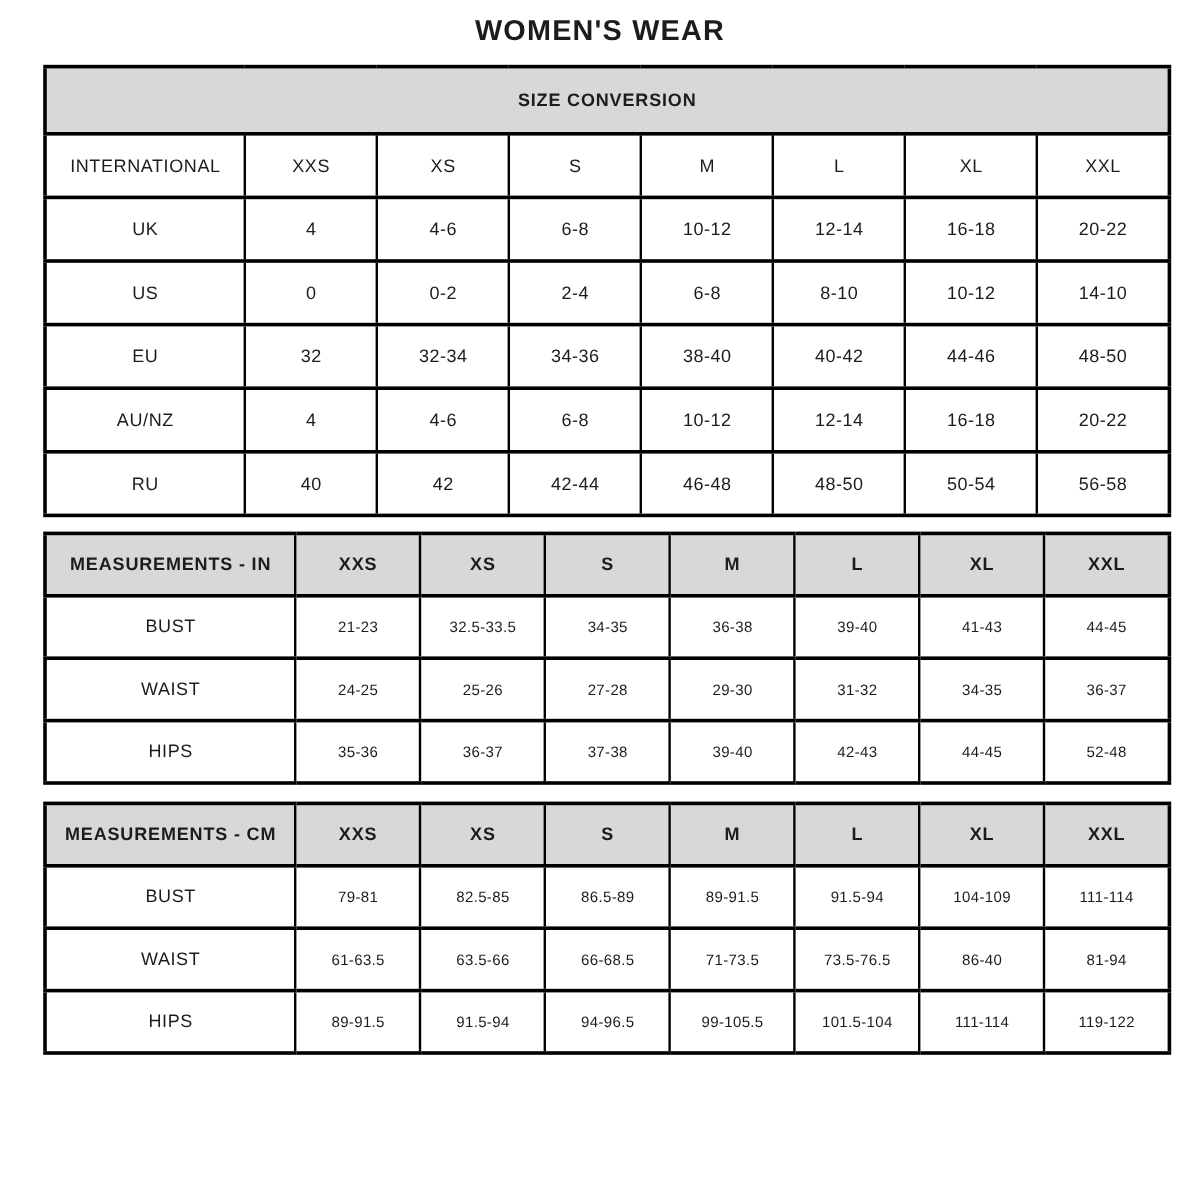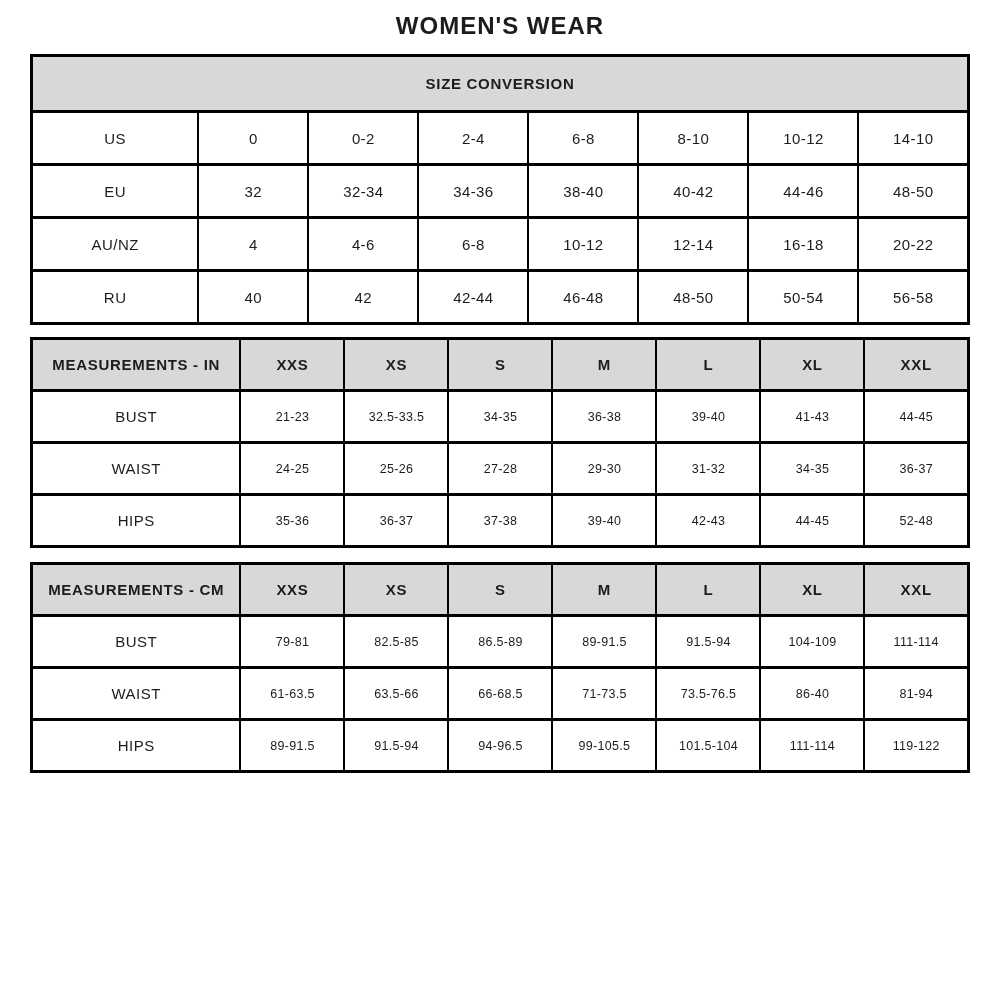--- a/index.html
+++ b/index.html
@@ -23,20 +23,21 @@
     font-weight: 700;
     letter-spacing: 1px;
     margin: 6px 0 14px 0;
     color: var(--text);
   }
   table.tbl {
     width: 100%;
     border-collapse: collapse;
     table-layout: fixed;
     border: 3px solid var(--border);
+    margin-left: 6px;
   }
   table.tbl th, table.tbl td {
     border: 2px solid var(--border);
     border-top-width: 3px;
     border-bottom-width: 3px;
     text-align: center;
     vertical-align: middle;
     padding: 0 2px;
     overflow: hidden;
     white-space: nowrap;
@@ -90,20 +91,40 @@
         <col class="first">
         <col span="7">
       </colgroup>
     <thead>
       <tr>
         <th class="banner" colspan="8">SIZE CONVERSION</th>
       </tr>
     </thead>
     <tbody>
         <tr>
+          <td class="colhead">INTERNATIONAL</td>
+          <td class="colhead">XXS</td>
+          <td class="colhead">XS</td>
+          <td class="colhead">S</td>
+          <td class="colhead">M</td>
+          <td class="colhead">L</td>
+          <td class="colhead">XL</td>
+          <td class="colhead">XXL</td>
+        </tr>
+        <tr>
+          <td class="rowlabel">UK</td>
+          <td class="val15">4</td>
+          <td class="val15">4-6</td>
+          <td class="val15">6-8</td>
+          <td class="val15">10-12</td>
+          <td class="val15">12-14</td>
+          <td class="val15">16-18</td>
+          <td class="val15">20-22</td>
+        </tr>
+        <tr>
           <td class="rowlabel">US</td>
           <td class="val15">0</td>
           <td class="val15">0-2</td>
           <td class="val15">2-4</td>
           <td class="val15">6-8</td>
           <td class="val15">8-10</td>
           <td class="val15">10-12</td>
           <td class="val15">14-10</td>
         </tr>
         <tr>

